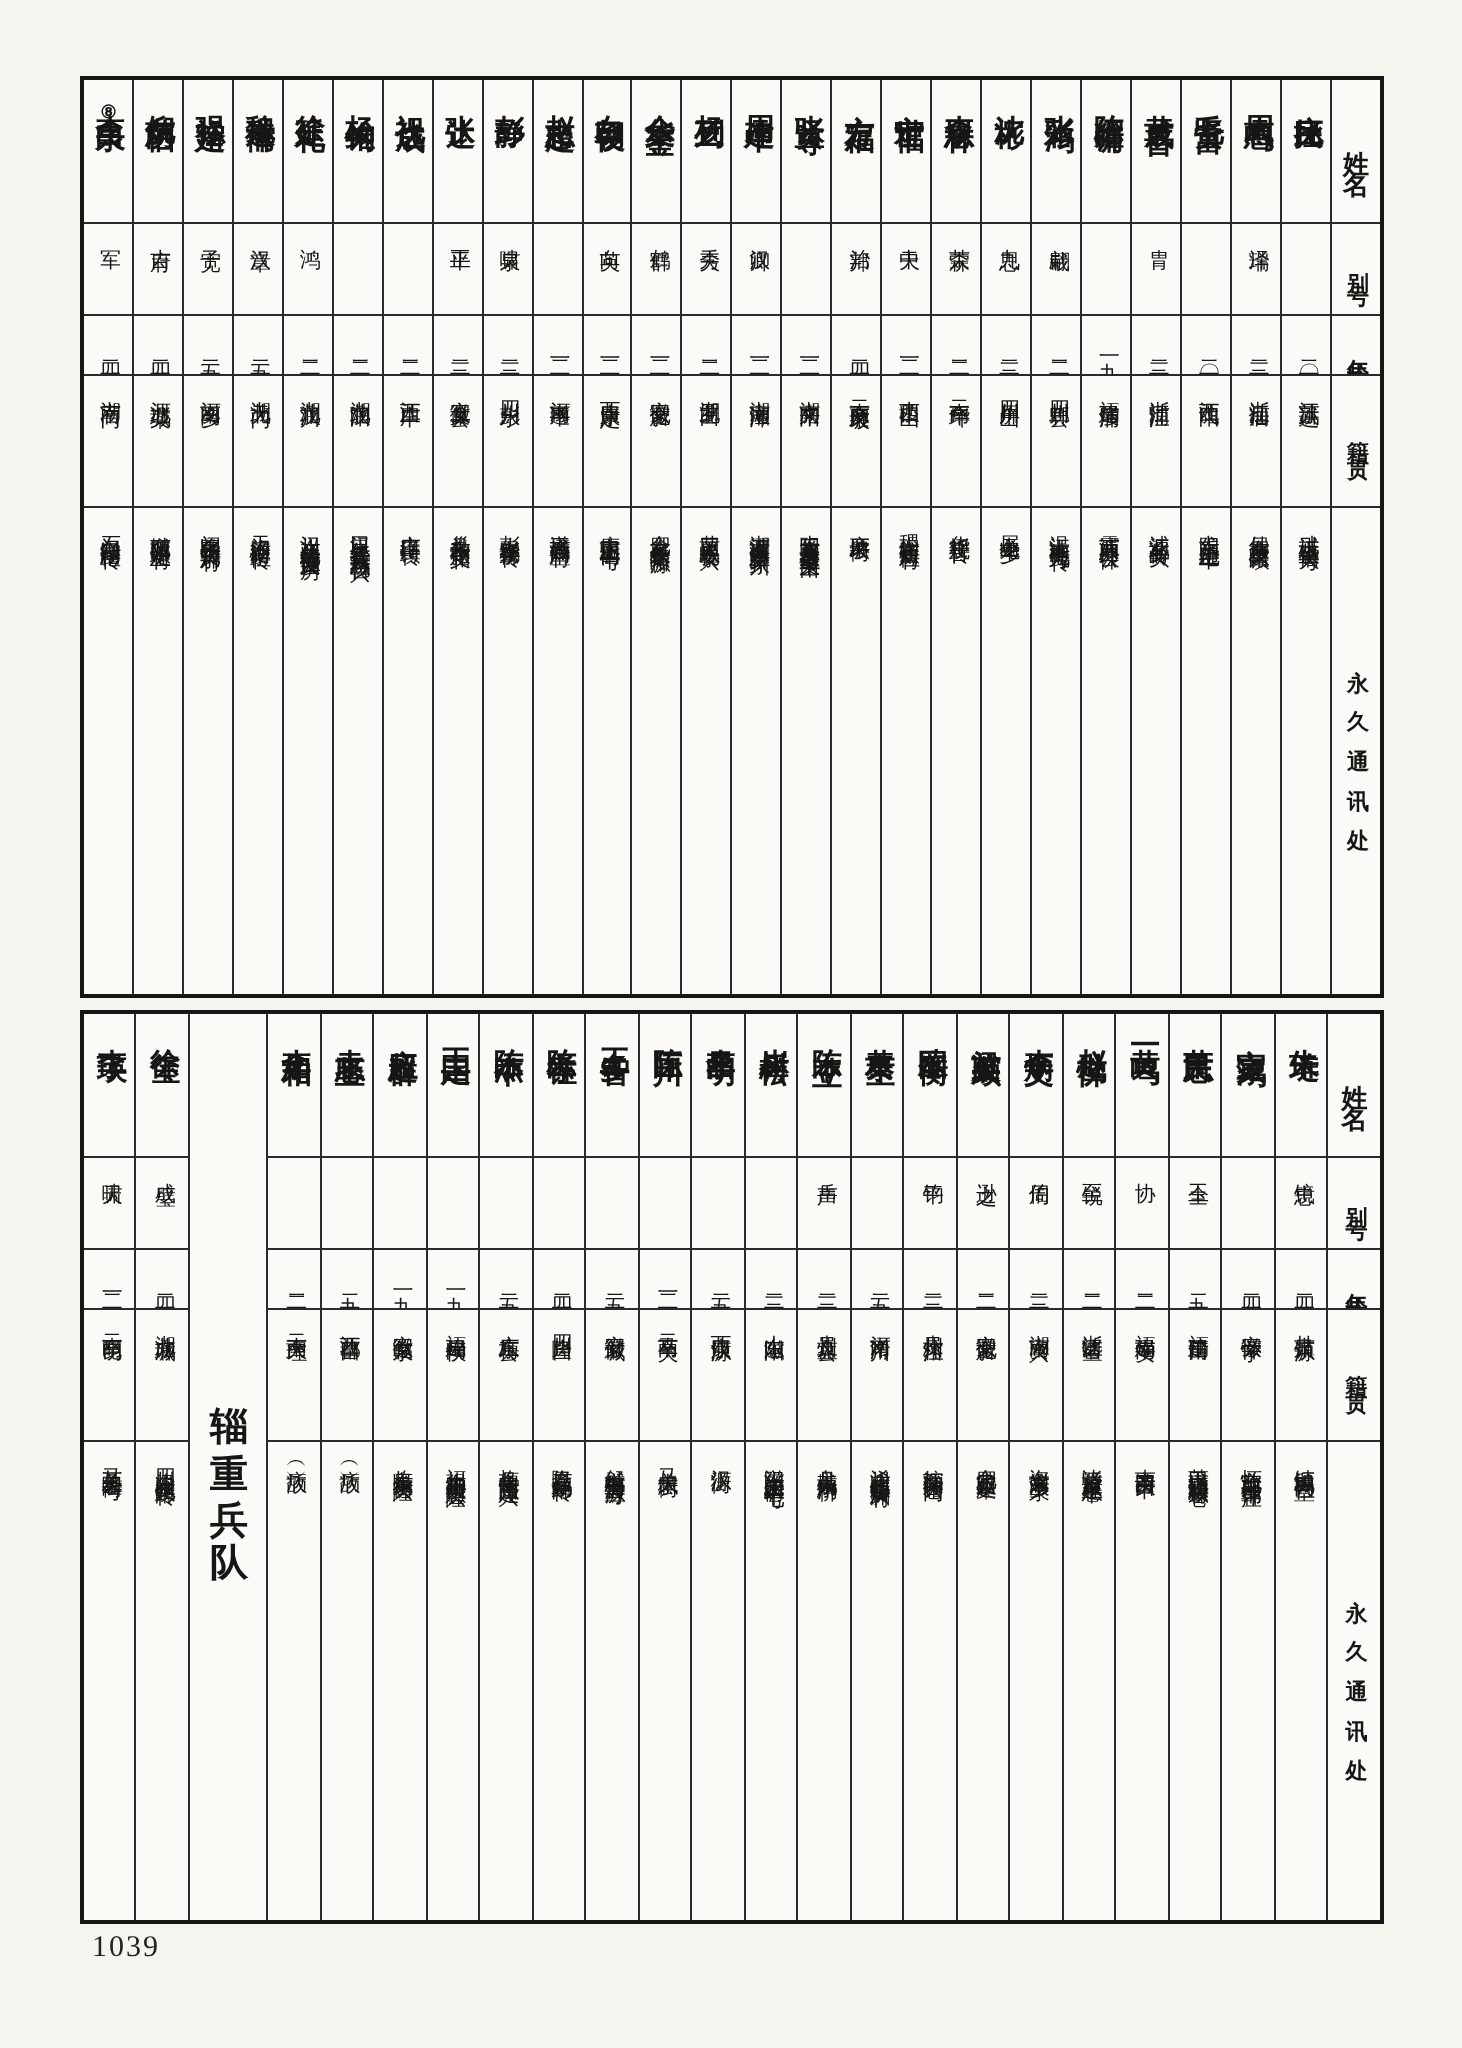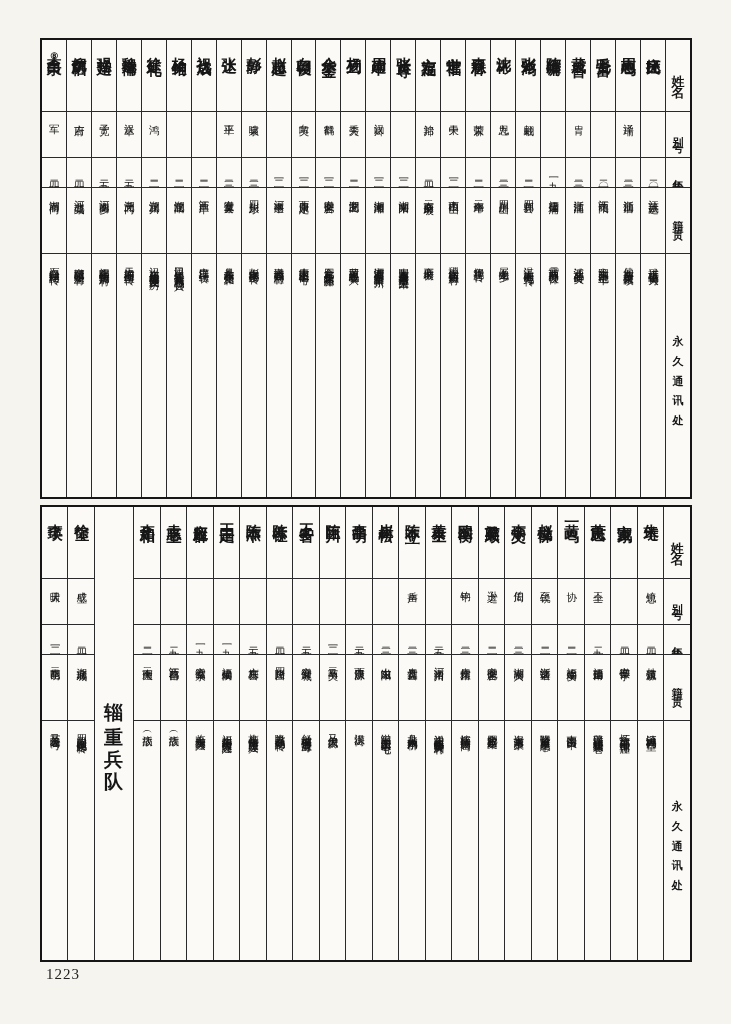--- a/index.html
+++ b/index.html
@@ -897,14 +897,14 @@
         </div>
         <div class="cell cell-native">
           <span class="vtext"><span>云南昆明</span></span>
         </div>
         <div class="cell cell-addr">
           <span class="vtext"><span>马关县隆街一号</span></span>
         </div>
       </div>
     </div>
 
-  <div class="page-num">1223</div>
+  <div class="page-num">1039</div>
 </div>
 
 </body></html>

